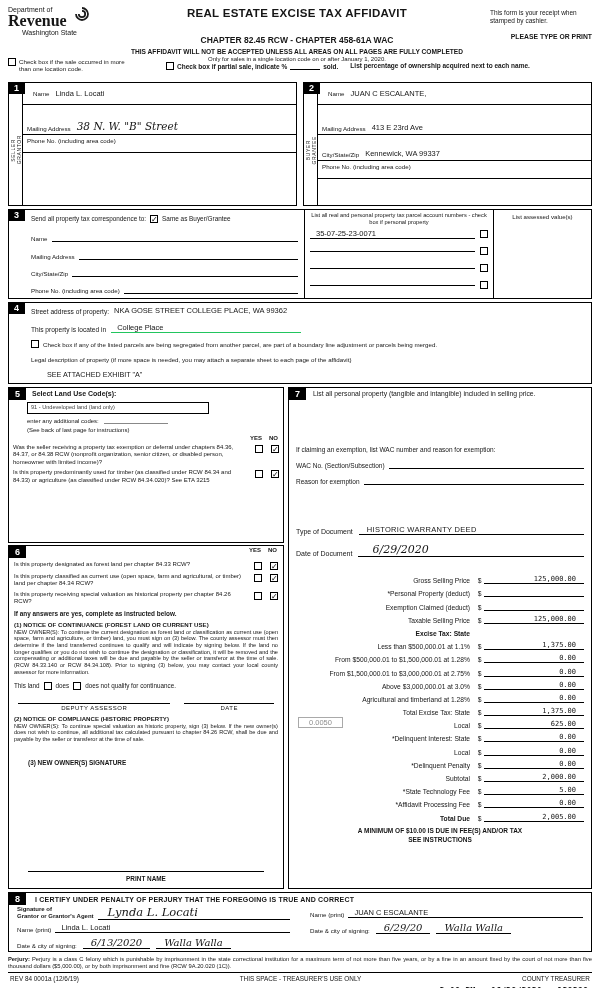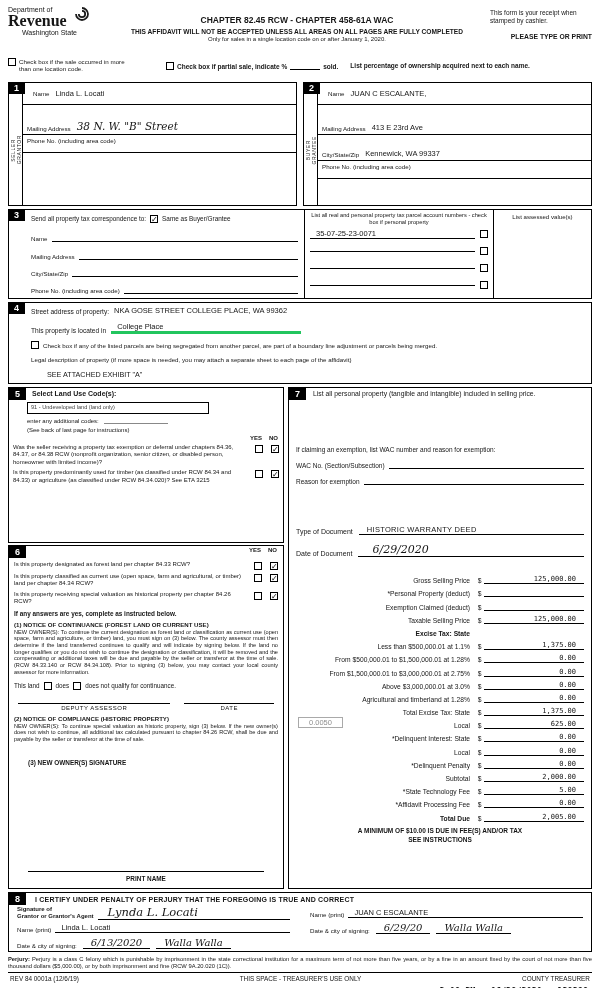--- a/index.html
+++ b/index.html
@@ -12,21 +12,21 @@
 .hand{font-family:"DejaVu Serif",serif;font-style:italic;white-space:nowrap;font-size:10px}
 
 .header{display:flex;height:50px}
 .logoblk{width:112px;position:relative}
 .dept-of{font-size:7px}
 .rev-name{font-size:16px;font-weight:bold;font-family:"Liberation Serif",serif;line-height:16px}
 .wa-state{font-size:7px;padding-left:14px}
 .swirl{position:absolute;top:0;left:66px}
 .titleblk{flex:1;text-align:center;padding-top:1px}
 .form-title{font-size:11.5px;font-weight:bold;letter-spacing:.3px}
-.chapter{font-size:8.5px;font-weight:bold;margin-top:8px}
+.chapter{font-size:8.5px;font-weight:bold;margin-top:16px}
 .warning{font-size:6.6px;font-weight:bold;margin-top:3px}
 .only-for{font-size:6px;margin-top:1px}
 .receiptblk{width:118px;font-size:6.5px;padding-top:3px}
 .receipt-note{width:96px;margin-left:16px;line-height:7.5px}
 .please-type{font-weight:bold;margin-top:9px;text-align:right;font-size:6.8px}
 
 .top-row{display:flex;height:24px;margin-top:2px;align-items:flex-start}
 .multi{width:152px;display:flex;gap:3px;font-size:6.2px;line-height:7px}
 .multi-label{width:112px}
 .partial{display:flex;align-items:flex-end;gap:3px;font-size:6.5px;font-weight:bold;margin-left:6px;margin-top:4px}
@@ -55,21 +55,21 @@
 .fill{flex:1;border-bottom:1px solid #000;height:8px}
 .s3-mid{flex:1;border-left:1px solid #000;padding:2px 5px 4px;display:flex;flex-direction:column}
 .parcel-header{font-size:5.7px;text-align:center;line-height:6.8px}
 .parcel-row{display:flex;align-items:center;gap:5px;flex:1}
 .parcel-num{flex:1;border-bottom:1px solid #000;font-size:7.5px;padding-left:6px}
 .s3-right{width:98px;border-left:1px solid #000;padding:3px 2px;font-size:6.1px;text-align:center}
 
 .sec4{border:1px solid #000;height:82px;margin-top:3px;position:relative;padding:3px 8px 4px 22px;display:flex;flex-direction:column;justify-content:space-between}
 .sec4>.badge{position:absolute;top:-1px;left:-1px}
 .s4-row{display:flex;align-items:flex-end;gap:5px;font-size:6.6px}
-.loc-val{border-bottom:3px solid #22c55e;width:190px;padding-left:6px}
+.loc-val{border-bottom:1px solid #22c55e;width:190px;padding-left:6px}
 .s4-check{display:flex;gap:4px;align-items:center;font-size:6.2px}
 .s4-legal{font-size:6.2px}
 .s4-exhibit{font-size:7.2px;margin-left:16px}
 
 .mid{display:flex;gap:4px;margin-top:3px;height:502px}
 .leftcol{width:276px;display:flex;flex-direction:column}
 .sec5{border:1px solid #000;height:156px;position:relative;padding:2px 4px;display:flex;flex-direction:column}
 .sec6{border:1px solid #000;flex:1;margin-top:2px;position:relative;padding:2px 5px 4px;display:flex;flex-direction:column}
 .s5-head{display:flex;gap:6px;align-items:flex-start;margin:-2px -4px 0}
 .s5-title{font-size:7px;font-weight:bold;padding-top:2px}
@@ -144,20 +144,21 @@
             <g fill="none" stroke="#1a1a1a" stroke-width="2.2">
               <path d="M10 2.5 A7.5 7.5 0 1 1 2.5 10"></path>
               <path d="M10 6 A4 4 0 1 1 6 10"></path>
             </g>
           </svg>
       </span>
       <div class="rev-name">Revenue</div>
       <div class="wa-state">Washington State</div>
     </div>
     <div class="titleblk">
+      <div class="form-title">REAL ESTATE EXCISE TAX AFFIDAVIT</div>
       <div class="chapter">CHAPTER 82.45 RCW - CHAPTER 458-61A WAC</div>
       <div class="warning">THIS AFFIDAVIT WILL NOT BE ACCEPTED UNLESS ALL AREAS ON ALL PAGES ARE FULLY COMPLETED</div>
       <div class="only-for">Only for sales in a single location code on or after January 1, 2020.</div>
     </div>
     <div class="receiptblk">
       <div class="receipt-note">This form is your receipt when stamped by cashier.</div>
       <div class="please-type">PLEASE TYPE OR PRINT</div>
     </div>
   </div>
 

